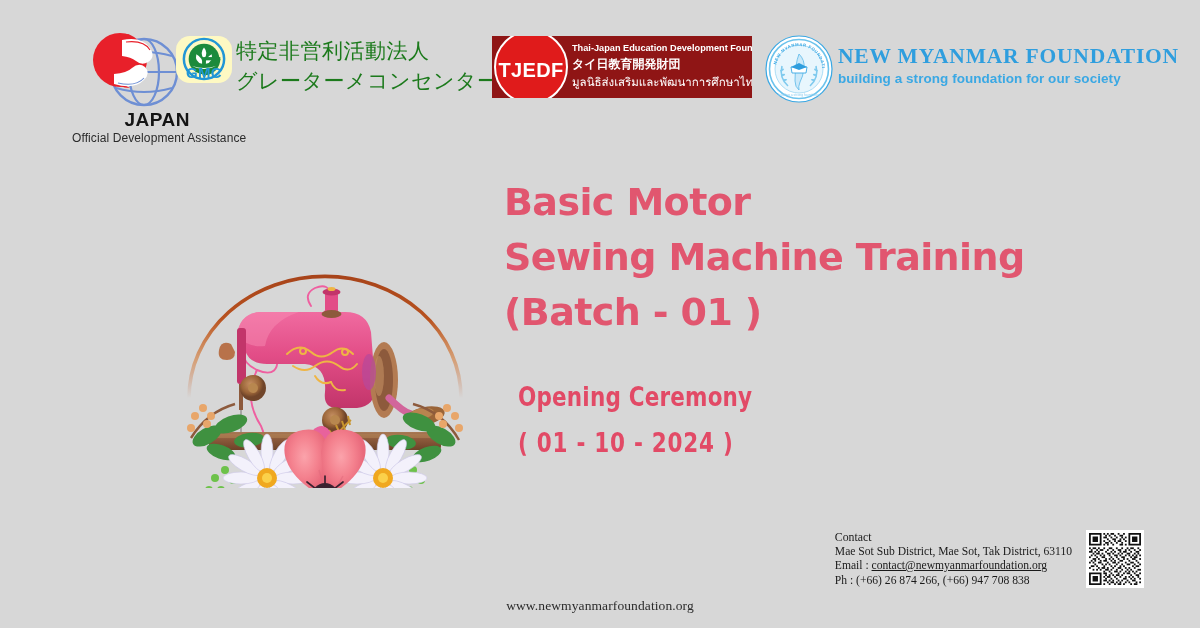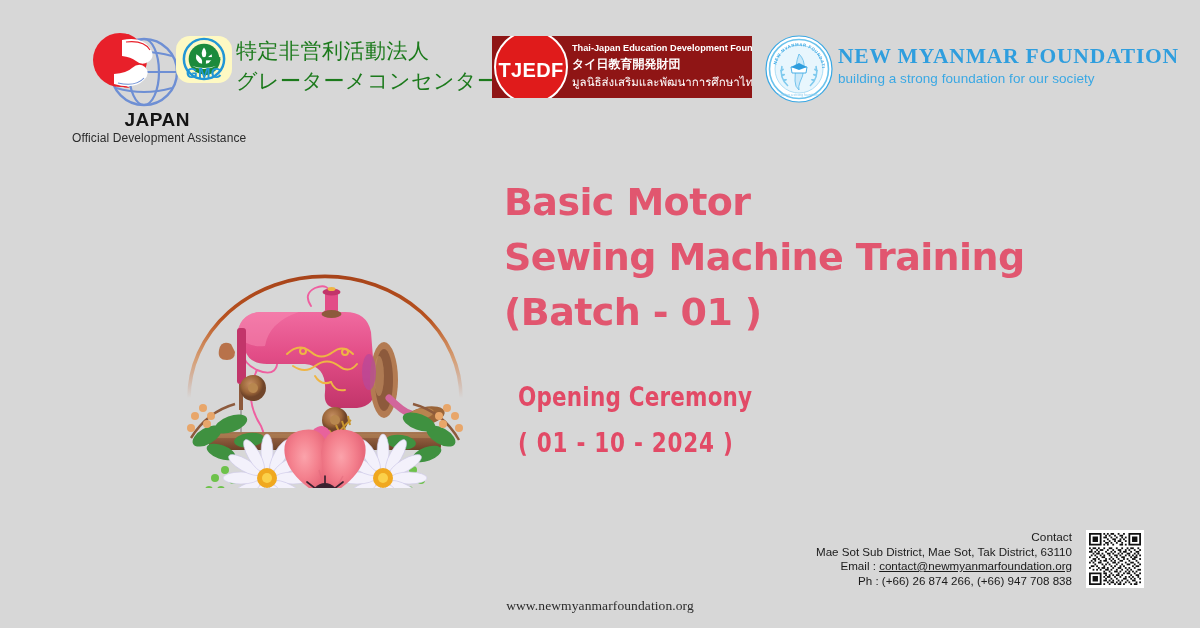--- a/index.html
+++ b/index.html
@@ -137,21 +137,21 @@
     font-family: "Liberation Serif", serif;
     font-weight: bold;
     font-size: 21.5px;
     color: #2f9ede;
     letter-spacing: .8px;
     line-height: 25px;
     white-space: nowrap;
   }
   .nmf-tag {
     font-family: "Liberation Sans", sans-serif;
-    font-weight: normal;
+    font-weight: bold;
     font-size: 13.5px;
     color: #3aa8e4;
     letter-spacing: .05px;
     line-height: 19px;
     white-space: nowrap;
   }
 
   
   .artwork {
     position: absolute;
@@ -199,22 +199,21 @@
     letter-spacing: .8px;
     white-space: nowrap;
     transform: scaleX(.92);
     transform-origin: left center;
   }
 
   
   .contact-block {
     position: absolute;
     right: 128px; top: 530px;
-    text-align: right;
-    font-family: Liberation Sans, sans-serif;
+    font-family: Liberation Serif, serif;
     color: #1a1a1a;
   }
   .contact-block div { line-height: 14.5px; font-size: 11.6px; white-space: nowrap; }
   .contact-block .c-head { font-size: 11.8px; }
   .contact-block .c-mail a,
   .contact-block .c-mail .mail-link {
     text-decoration: underline;
     color: #1a1a1a;
   }
   .qr {

